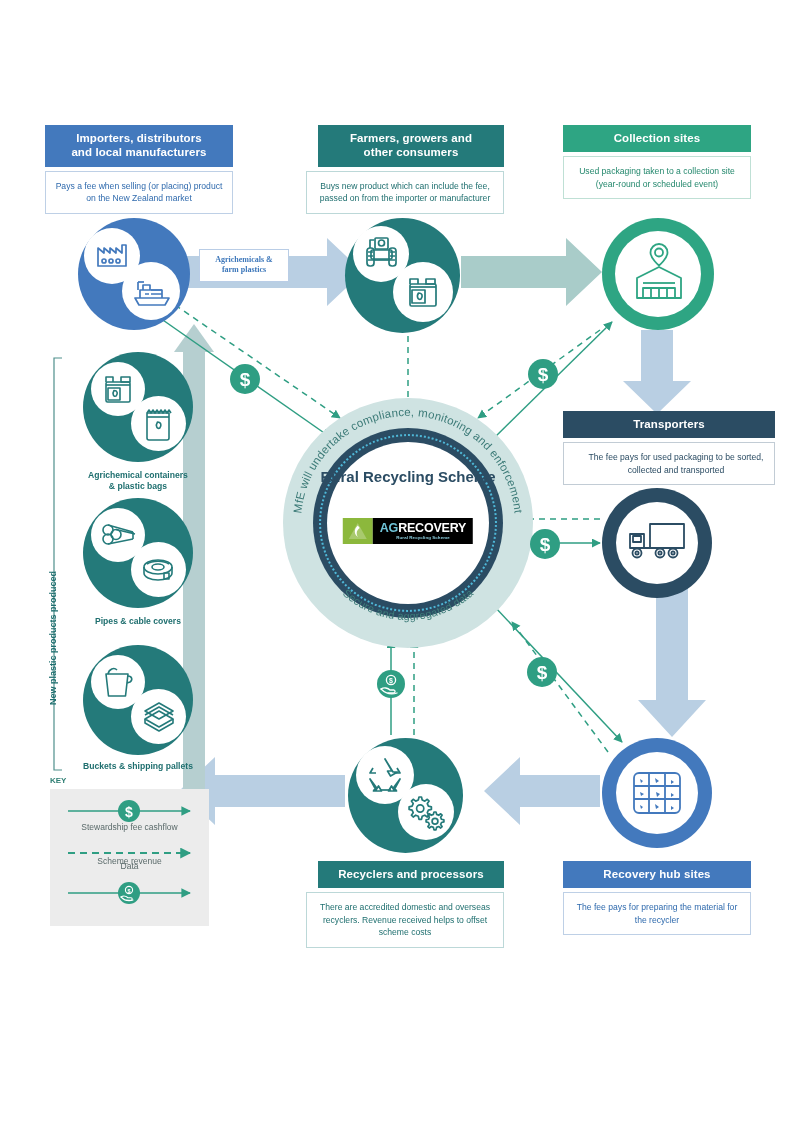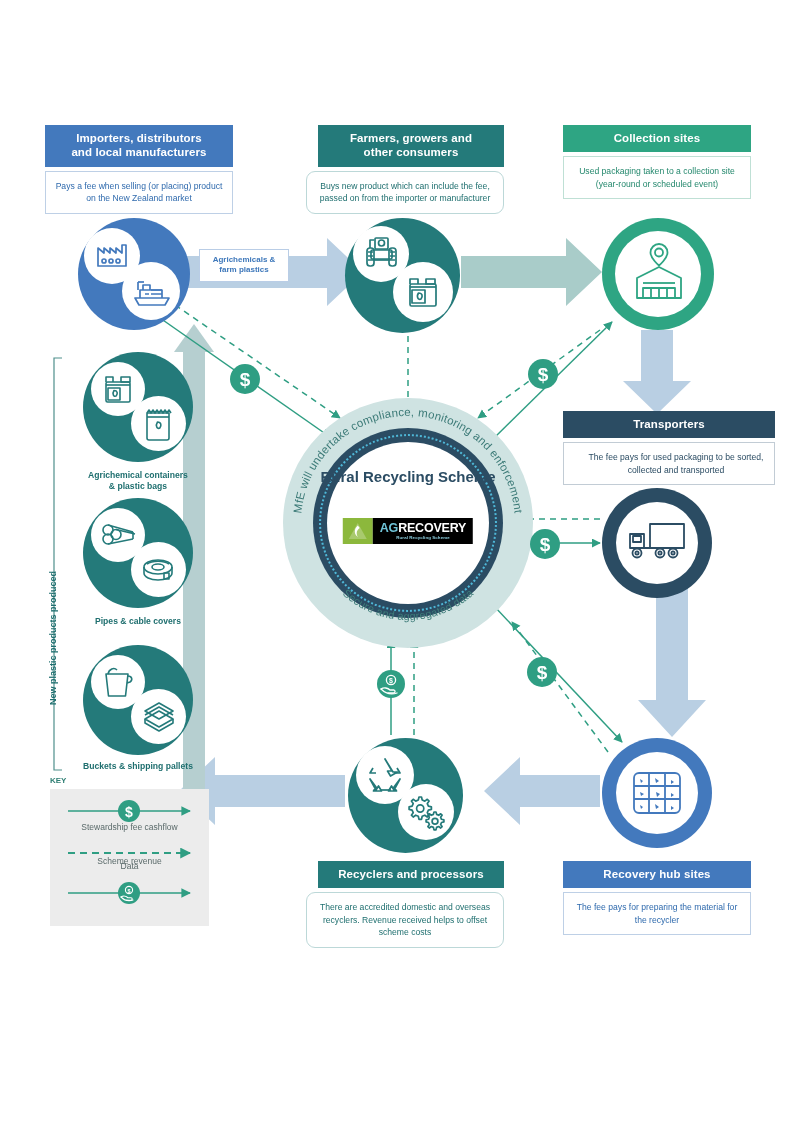--- a/index.html
+++ b/index.html
@@ -26,21 +26,21 @@
     padding:6px 4px 7px; line-height:1.25; letter-spacing:.1px;
   }
   .card-body {
     border:1px solid #cfd9e2; background:#fff;
     font-size:8.6px; line-height:1.45; text-align:center;
     padding:8px 6px; margin-top:4px;
   }
   .t-blue  .card-title { background:#4379bd; }
   .t-blue  .card-body  { color:#2f6aad; border-color:#bed0e6; }
   .t-teal  .card-title { background:#247a7a;margin-left:12px; }
-  .t-teal  .card-body  { color:#1f6f6f; border-color:#bcd8d8;border-radius:9px; }
+  .t-teal  .card-body  { color:#1f6f6f; border-color:#bcd8d8; }
   .t-green .card-title { background:#2ea583; }
   .t-green .card-body  { color:#24886d; border-color:#bfe0d5; }
   .t-navy  .card-title { background:#2b4c63; }
   .t-navy  .card-body  { color:#2b4c63; border-color:#c2ccd5;padding-left:20px; }
 
   
   .circ { position:absolute; border-radius:50%; }
   .ring { position:absolute; border-radius:50%; background:#fff; }
 
   
@@ -207,21 +207,21 @@
         <path d="M13 36 H47 L43 43 H17 Z"></path>
         <path d="M18 36 V28 H40 V36"></path>
         <path d="M21 28 V23 H28 V28"></path>
         <path d="M16 28 V20"></path>
           <path d="M16 20 h6"></path>
         <path d="M29 28 h11 M29 32 h11 M23 32 h4"></path>
       </g>
     </svg>
   </div>
 
-  <div class="chip" style="left:199px; top:249px; width:90px;">Agrichemicals &amp;<br>farm plastics</div>
+  <div class="chip" style="left:199px; top:249px; width:90px;font-family:Liberation Serif, serif;">Agrichemicals &amp;<br>farm plastics</div>
 
   <div class="node" style="left:345px; top:218px; width:115px; height:115px;">
     <div class="circ" style="inset:0; background:#247a7a;"></div>
     <div class="ring" style="left:8px; top:8px; width:56px; height:56px;"></div>
     <div class="ring" style="left:48px; top:44px; width:60px; height:60px;"></div>
     <svg style="position:absolute;left:8px;top:8px;width:56px;height:56px;" viewBox="0 0 56 56">
       <g fill="none" stroke="#247a7a" stroke-width="1.7" stroke-linejoin="round">
         <rect x="22" y="12" width="13" height="11" rx="1"></rect>
         <circle cx="28.5" cy="17" r="3"></circle>
         <rect x="18" y="24" width="21" height="9" rx="1.5"></rect>

